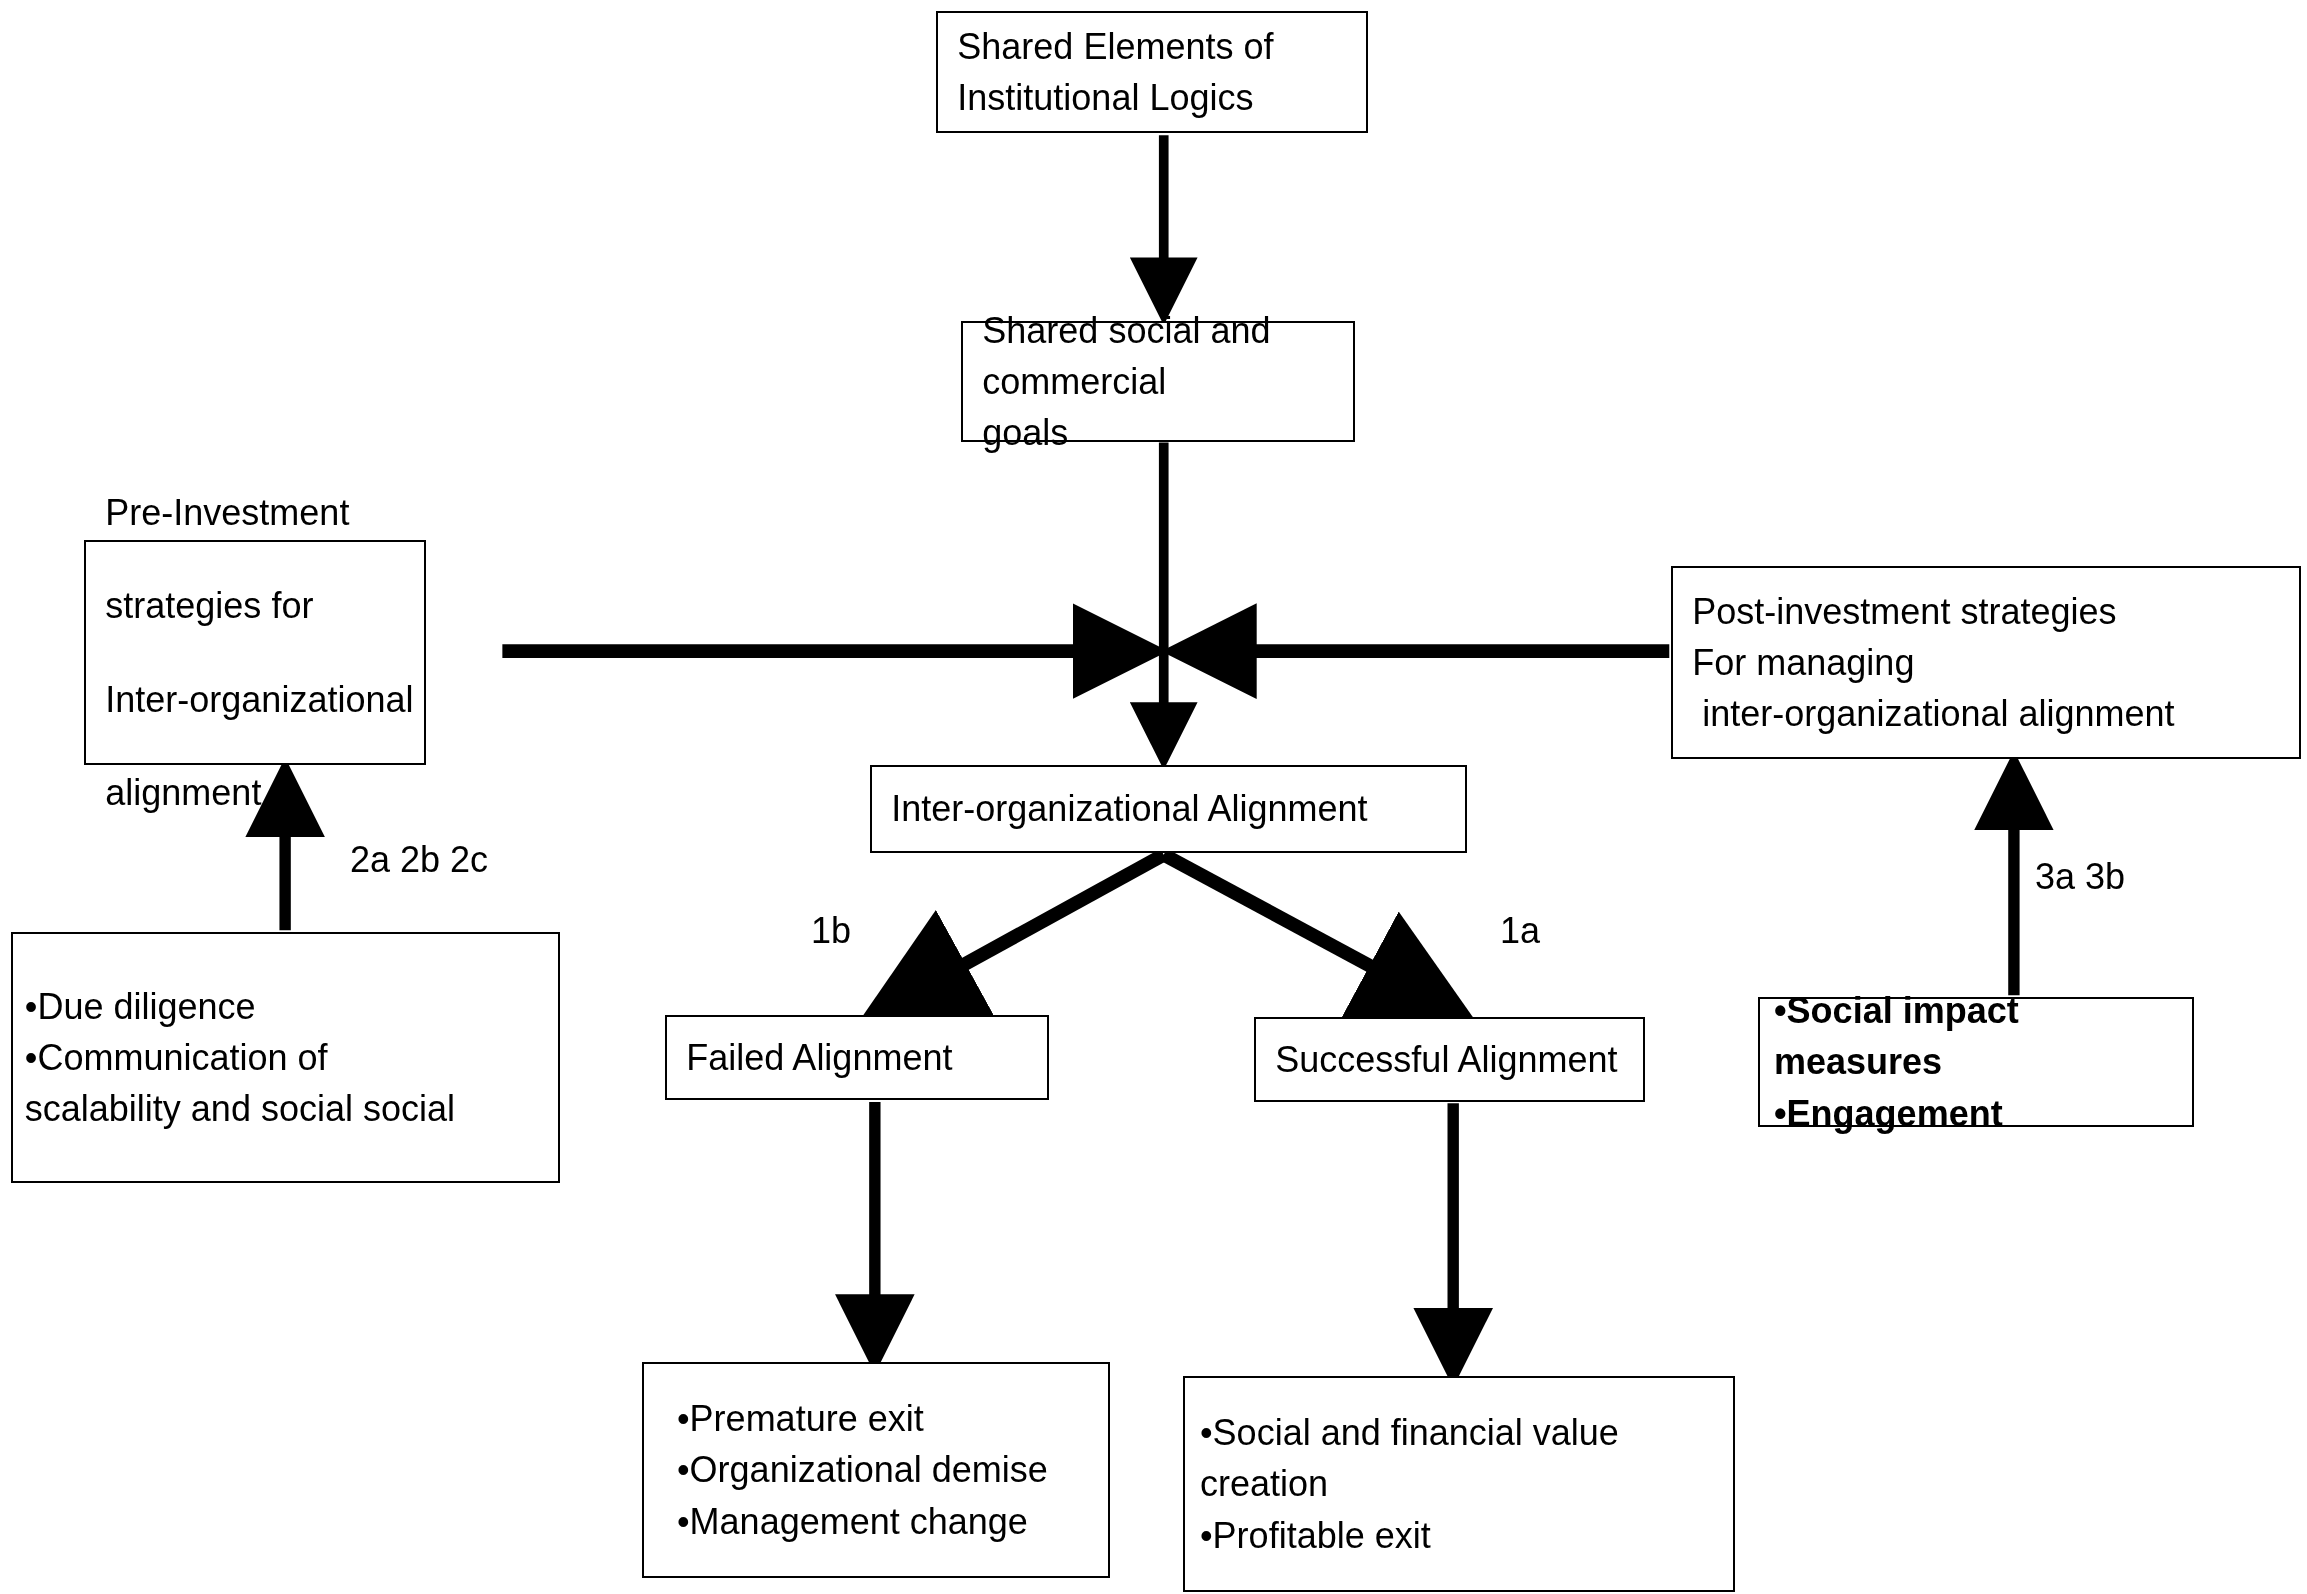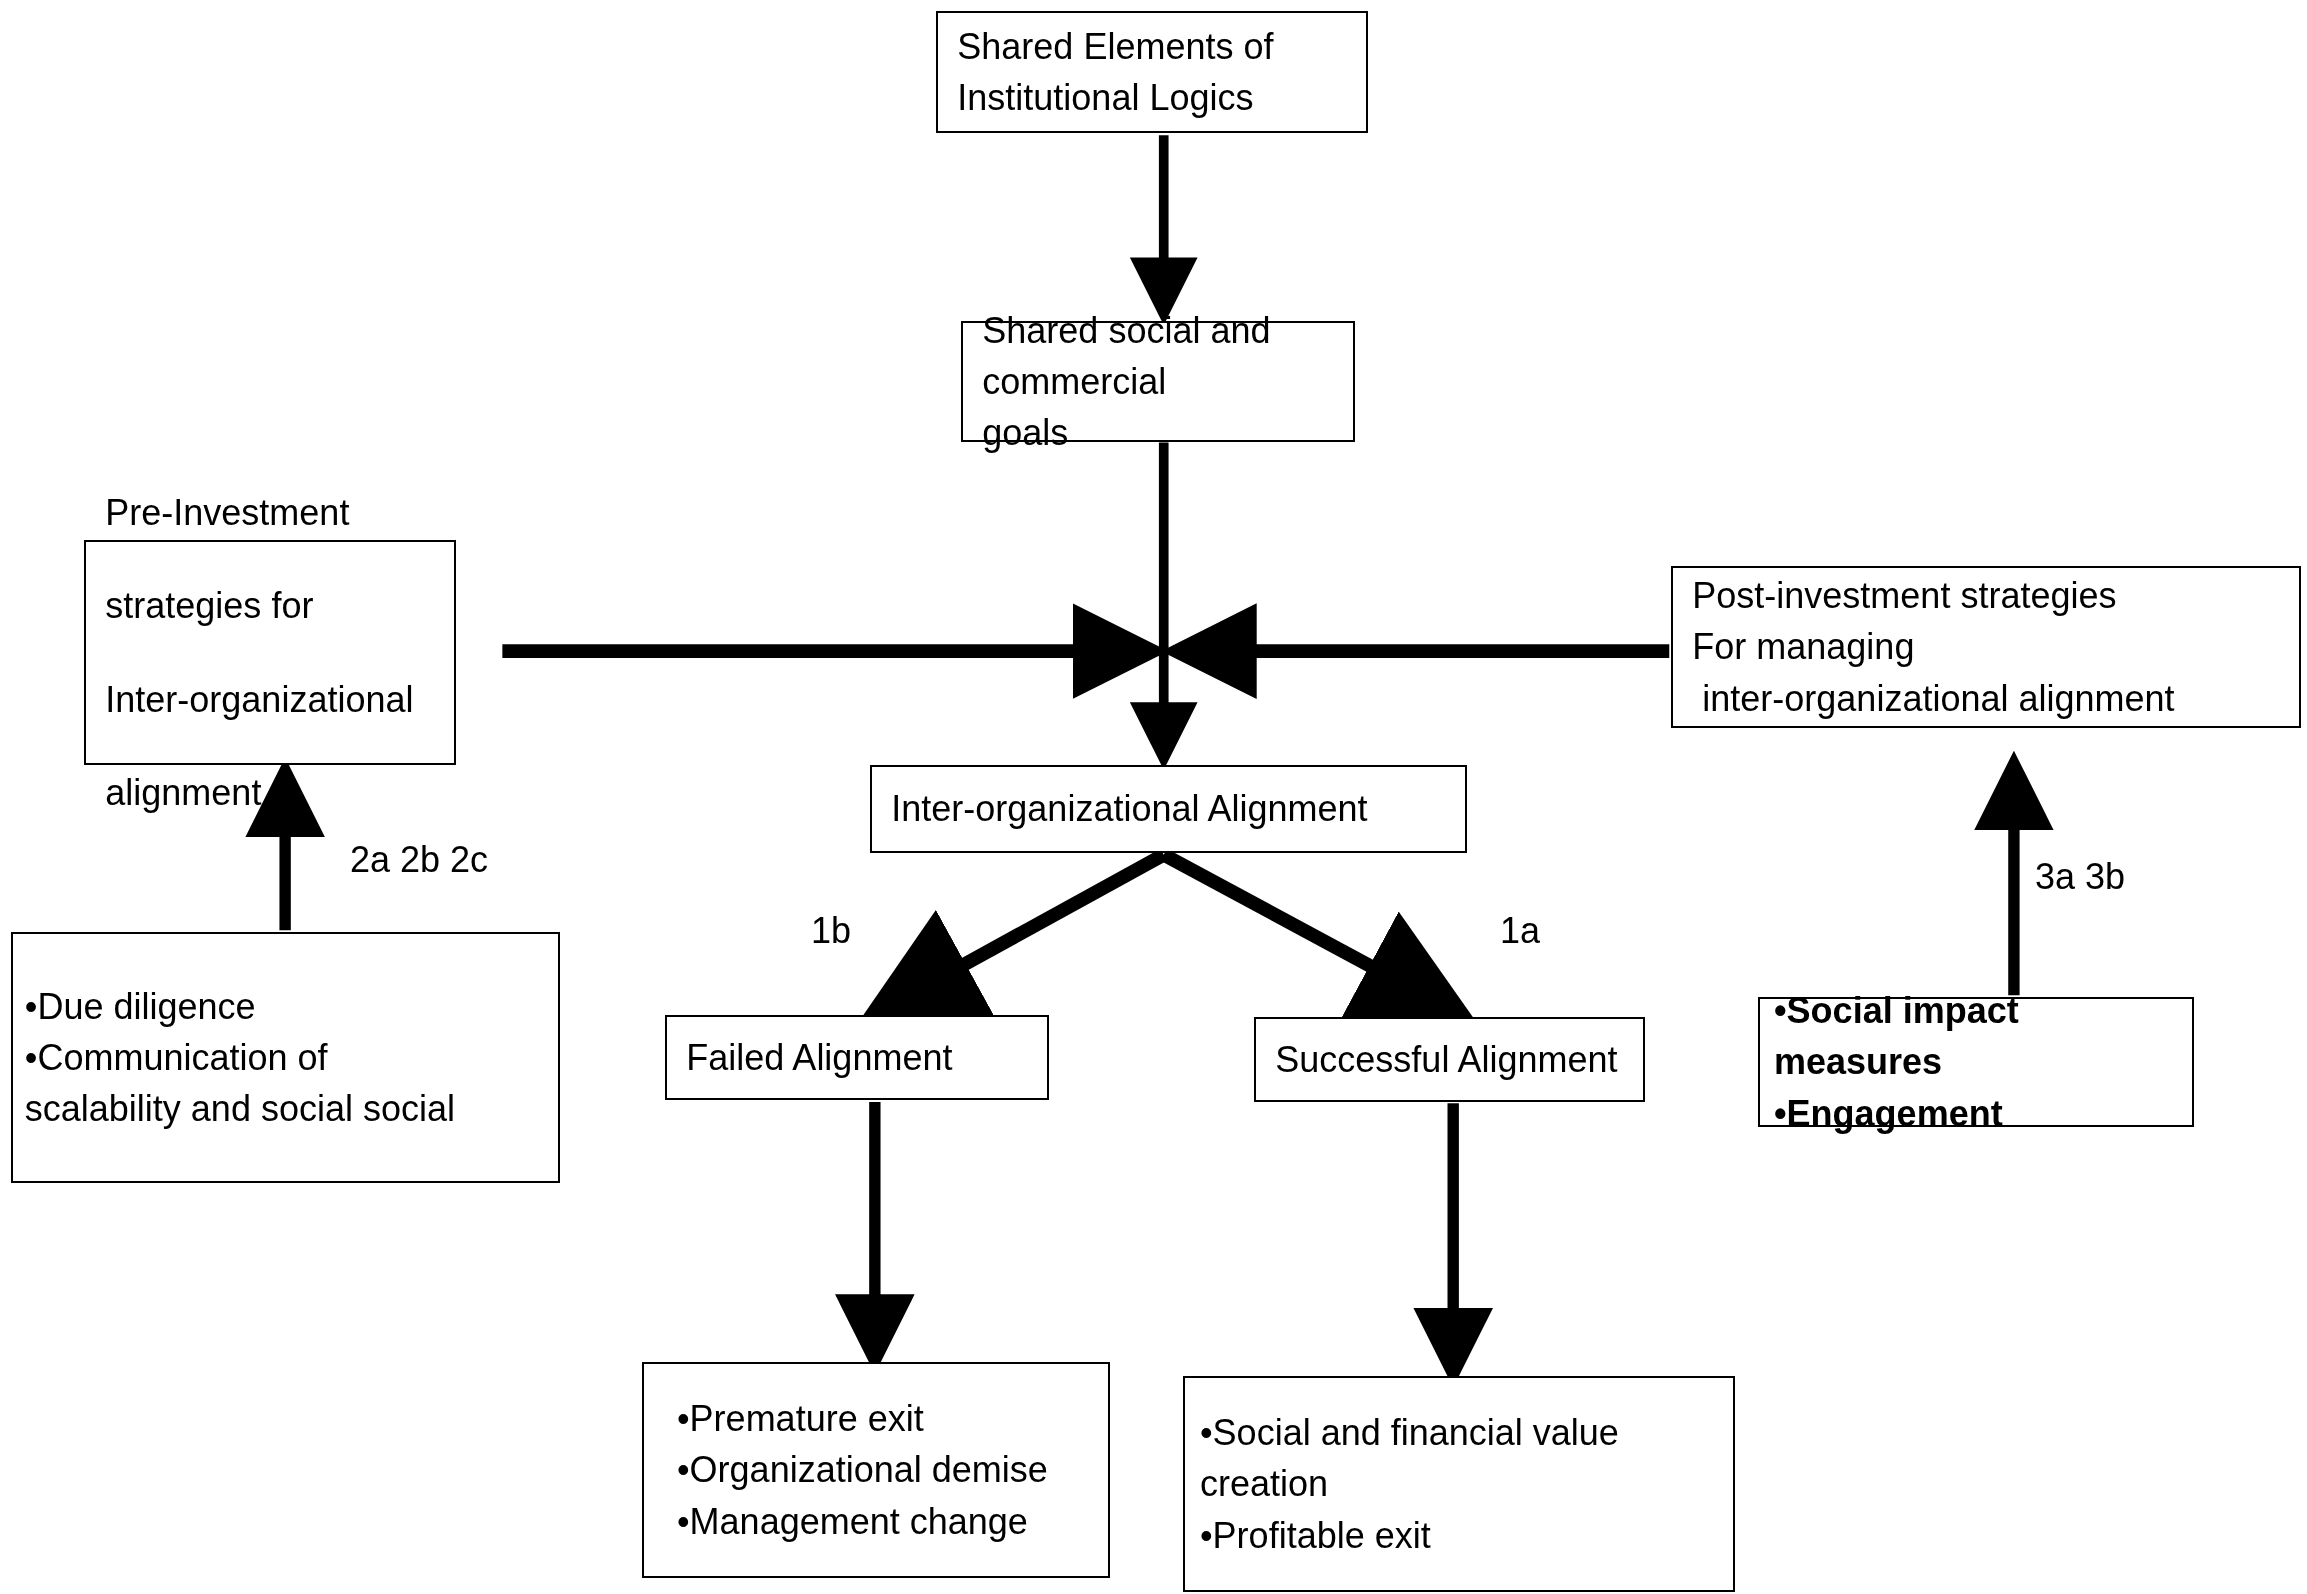--- a/index.html
+++ b/index.html
@@ -83,28 +83,28 @@
     <div class="line">Shared Elements of</div>
     <div class="line">Institutional Logics</div>
   </div>
 
   <div class="box pad" style="left:961px;top:321px;width:394px;height:121px;">
     <div class="line">Shared social and</div>
     <div class="line">commercial</div>
     <div class="line">goals</div>
   </div>
 
-  <div class="box pad" style="left:84px;top:540px;width:372px;height:225px;gap:42px;">
+  <div class="box pad" style="left:84px;top:540px;width:342px;height:225px;gap:42px;">
     <div class="line">Pre-Investment</div>
     <div class="line">strategies for</div>
     <div class="line">Inter-organizational</div>
     <div class="line">alignment</div>
   </div>
 
-  <div class="box pad" style="left:1671px;top:566px;width:630px;height:162px;">
+  <div class="box pad" style="left:1671px;top:566px;width:630px;height:193px;">
     <div class="line">Post-investment strategies</div>
     <div class="line">For managing</div>
     <div class="line"> inter-organizational alignment</div>
   </div>
 
   <div class="box pad" style="left:870px;top:765px;width:597px;height:88px;">
     <div class="line">Inter-organizational Alignment</div>
   </div>
 
   <div class="box pad bullets" style="left:11.4px;top:932px;width:549px;height:251px;padding:0 11.4px;">

